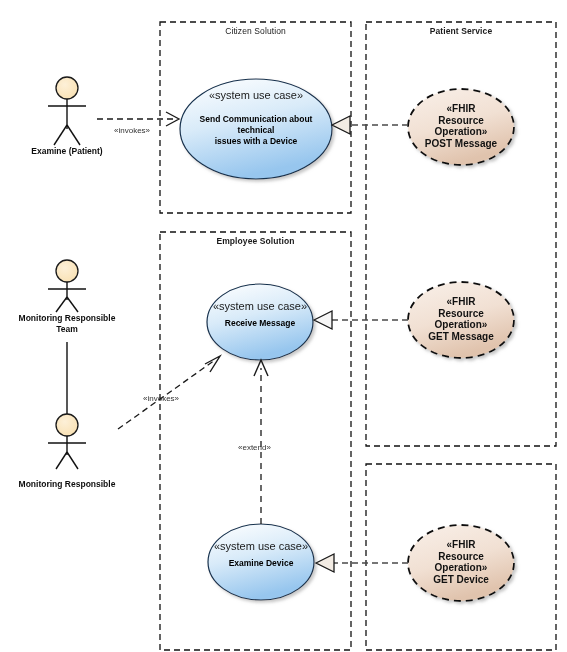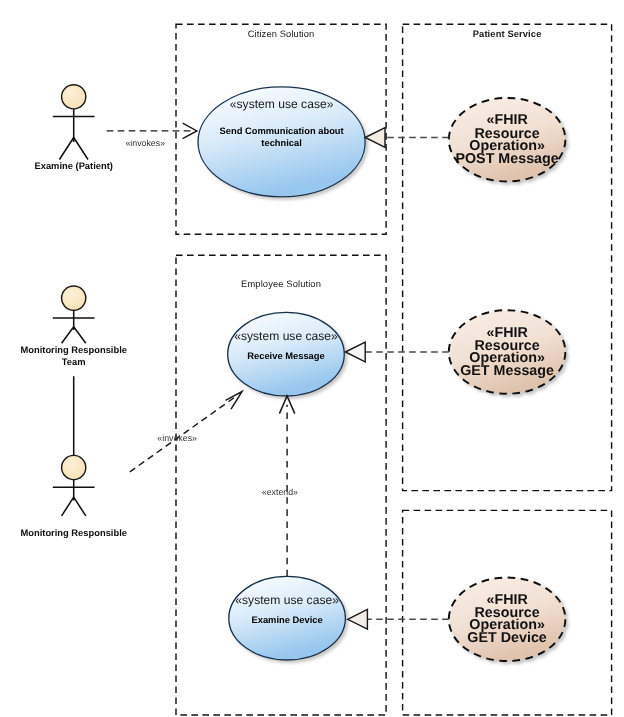--- a/index.html
+++ b/index.html
@@ -55,21 +55,21 @@
   }
   .uc-name {
     font-size: 8.5px;
     font-weight: bold;
     color: #000000;
     line-height: 11px;
   }
   .fhir-text {
     position: absolute;
     text-align: center;
-    font-size: 13px;
+    font-size: 10px;
     font-weight: bold;
     color: #111111;
     line-height: 11.5px;
     white-space: nowrap;
   }
   .edge-label {
     position: absolute;
     font-size: 8px;
     color: #333333;
     white-space: nowrap;
@@ -192,36 +192,37 @@
     </g>
 
     <g>
       <line x1="408" y1="551" x2="332" y2="551" stroke="#4a4a4a" stroke-width="1.3" stroke-dasharray="6,4"></line>
       <polygon points="316,551 334,542 334,560" fill="#f3ece4" stroke="#1a1a1a" stroke-width="1.3"></polygon>
     </g>
   </svg>
 
   <div class="pkg-label" style="left:160px; top:14px; width:191px;">Citizen Solution</div>
   <div class="pkg-label" style="left:366px; top:14px; width:190px;font-weight:bold;">Patient Service</div>
-  <div class="pkg-label" style="left:160px; top:241px; width:191px;">Employee Solution</div>
+  <div class="pkg-label" style="left:160px; top:224px; width:191px;font-weight:bold;">Employee Solution</div>
 
   <div class="actor-label" style="left:7px; top:134px; width:120px;">
     <div>Examine (Patient)</div>
   </div>
   <div class="actor-label" style="left:2px; top:301px; width:130px;">
     <div>Monitoring Responsible</div>
     <div>Team</div>
   </div>
   <div class="actor-label" style="left:2px; top:467px; width:130px;">
     <div>Monitoring Responsible</div>
   </div>
 
   <div class="uc-text" style="left:180px; top:77px; width:152px;">
     <div class="uc-stereo">«system use case»</div>
     <div class="uc-name" style="margin-top:13px;text-align:center;">Send Communication about technical</div>
+    <div class="uc-name">issues with a Device</div>
   </div>
 
   <div class="uc-text" style="left:200px; top:288px; width:120px;">
     <div class="uc-stereo">«system use case»</div>
     <div class="uc-name" style="margin-top:6px;">Receive Message</div>
   </div>
 
   <div class="uc-text" style="left:201px; top:528px; width:120px;">
     <div class="uc-stereo">«system use case»</div>
     <div class="uc-name" style="margin-top:6px;">Examine Device</div>

